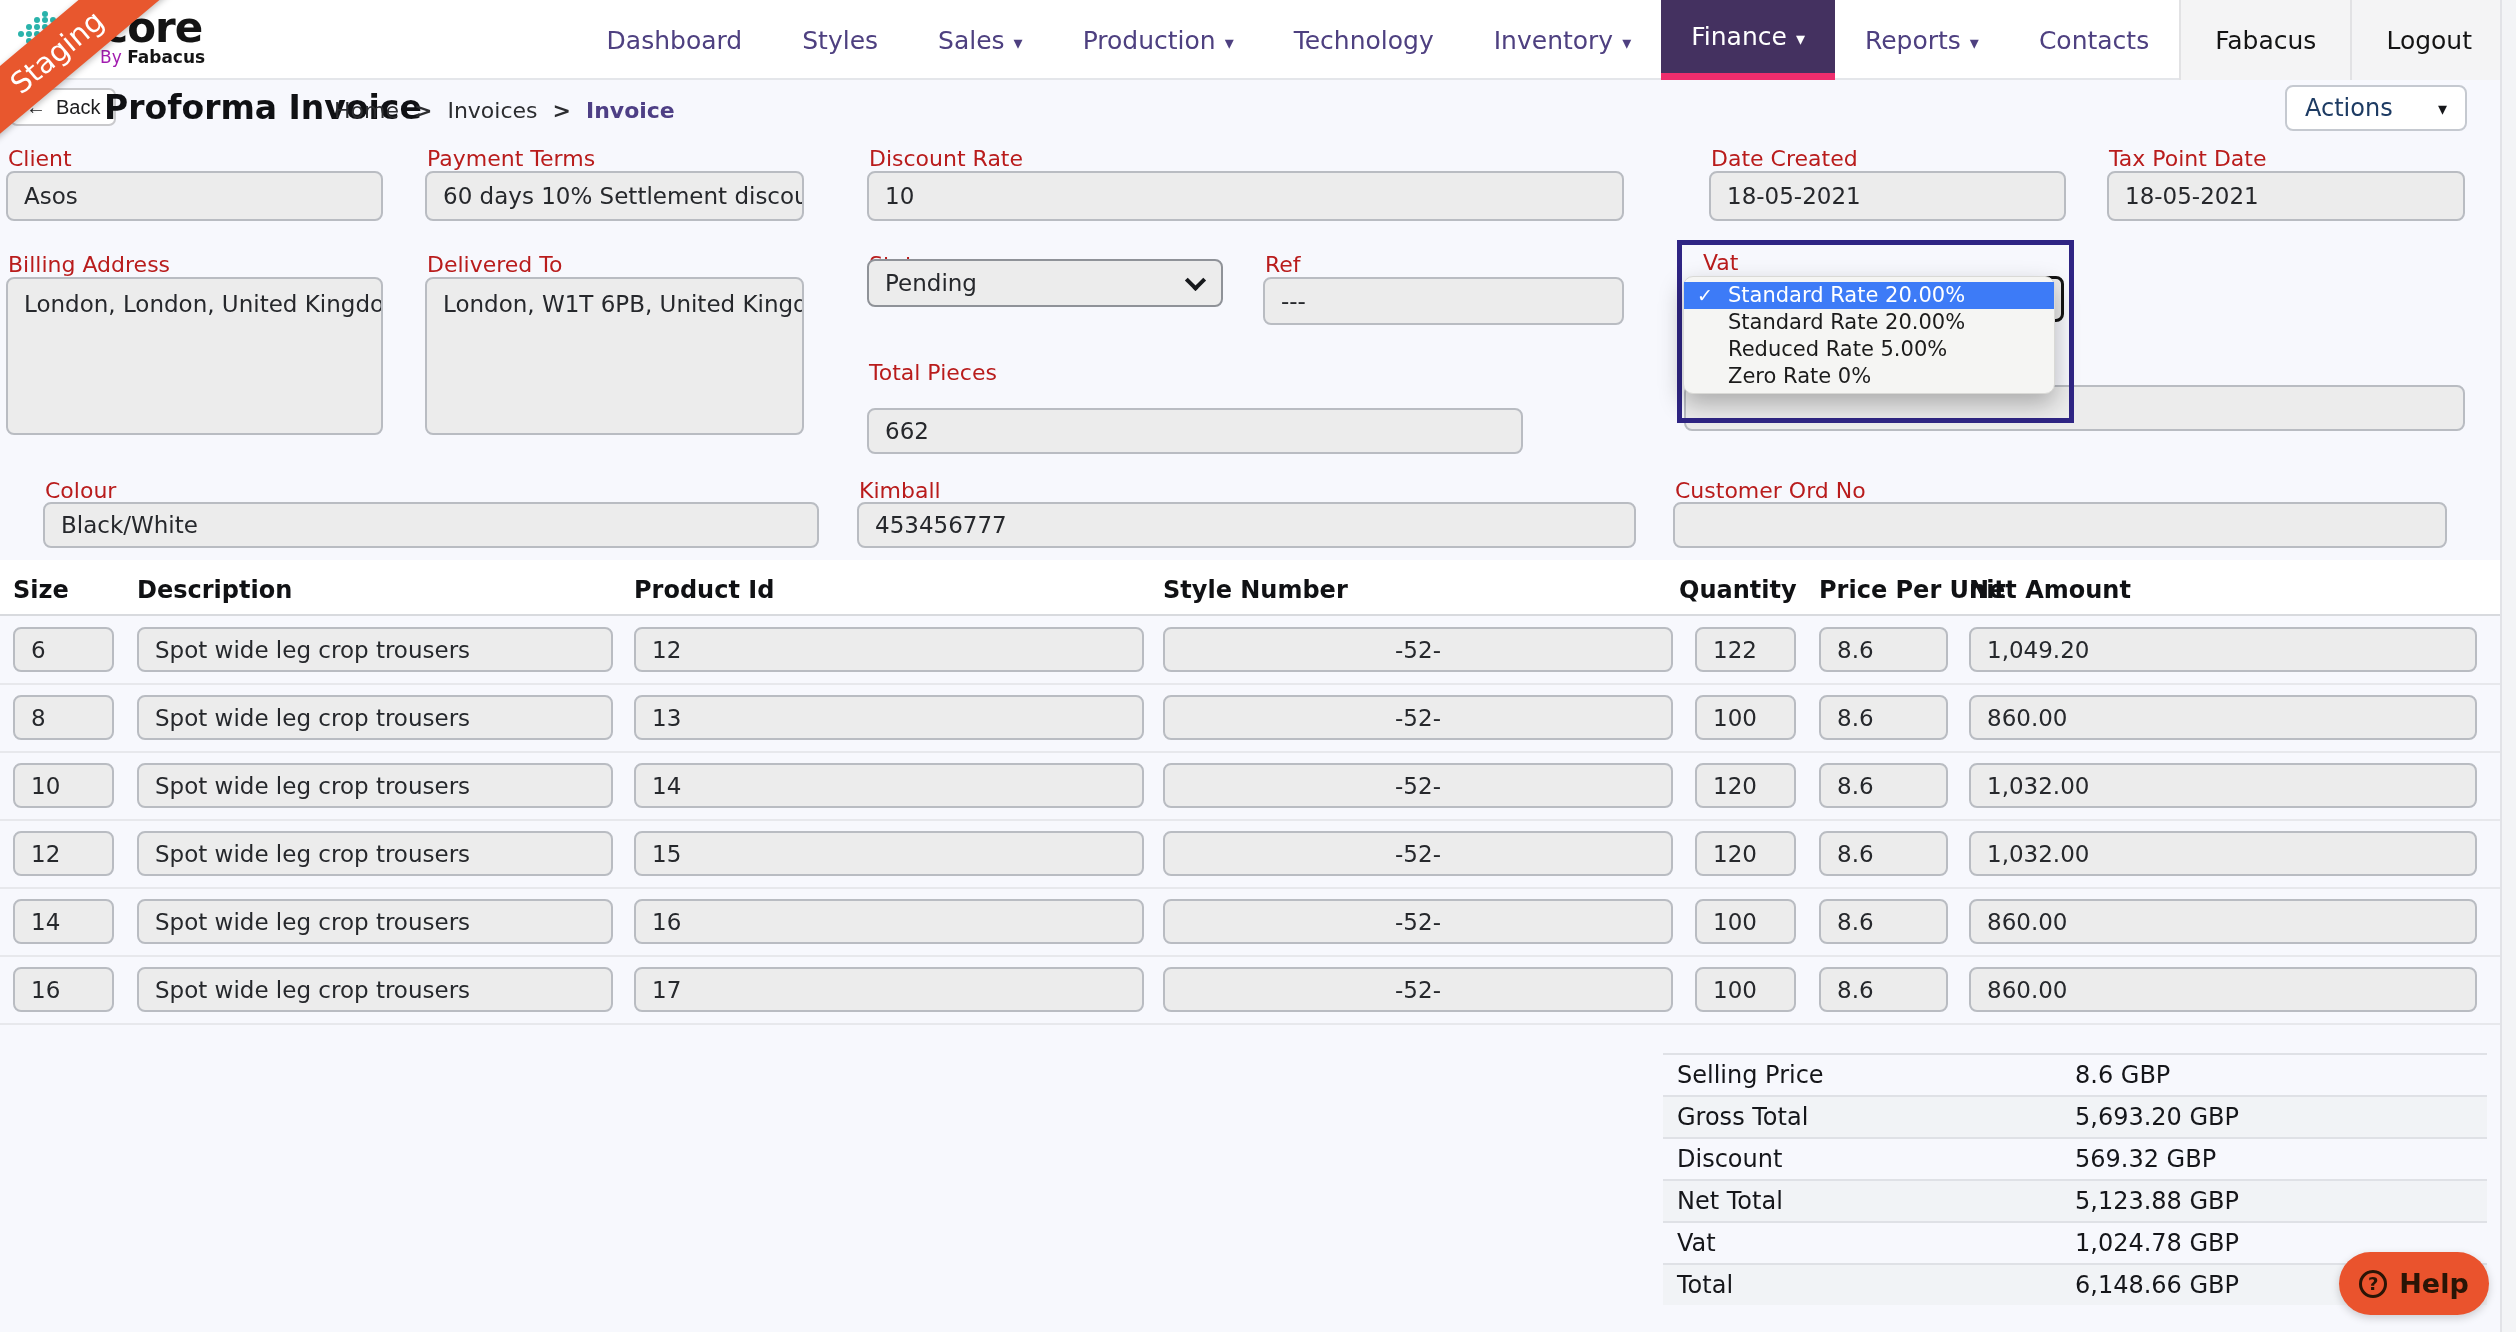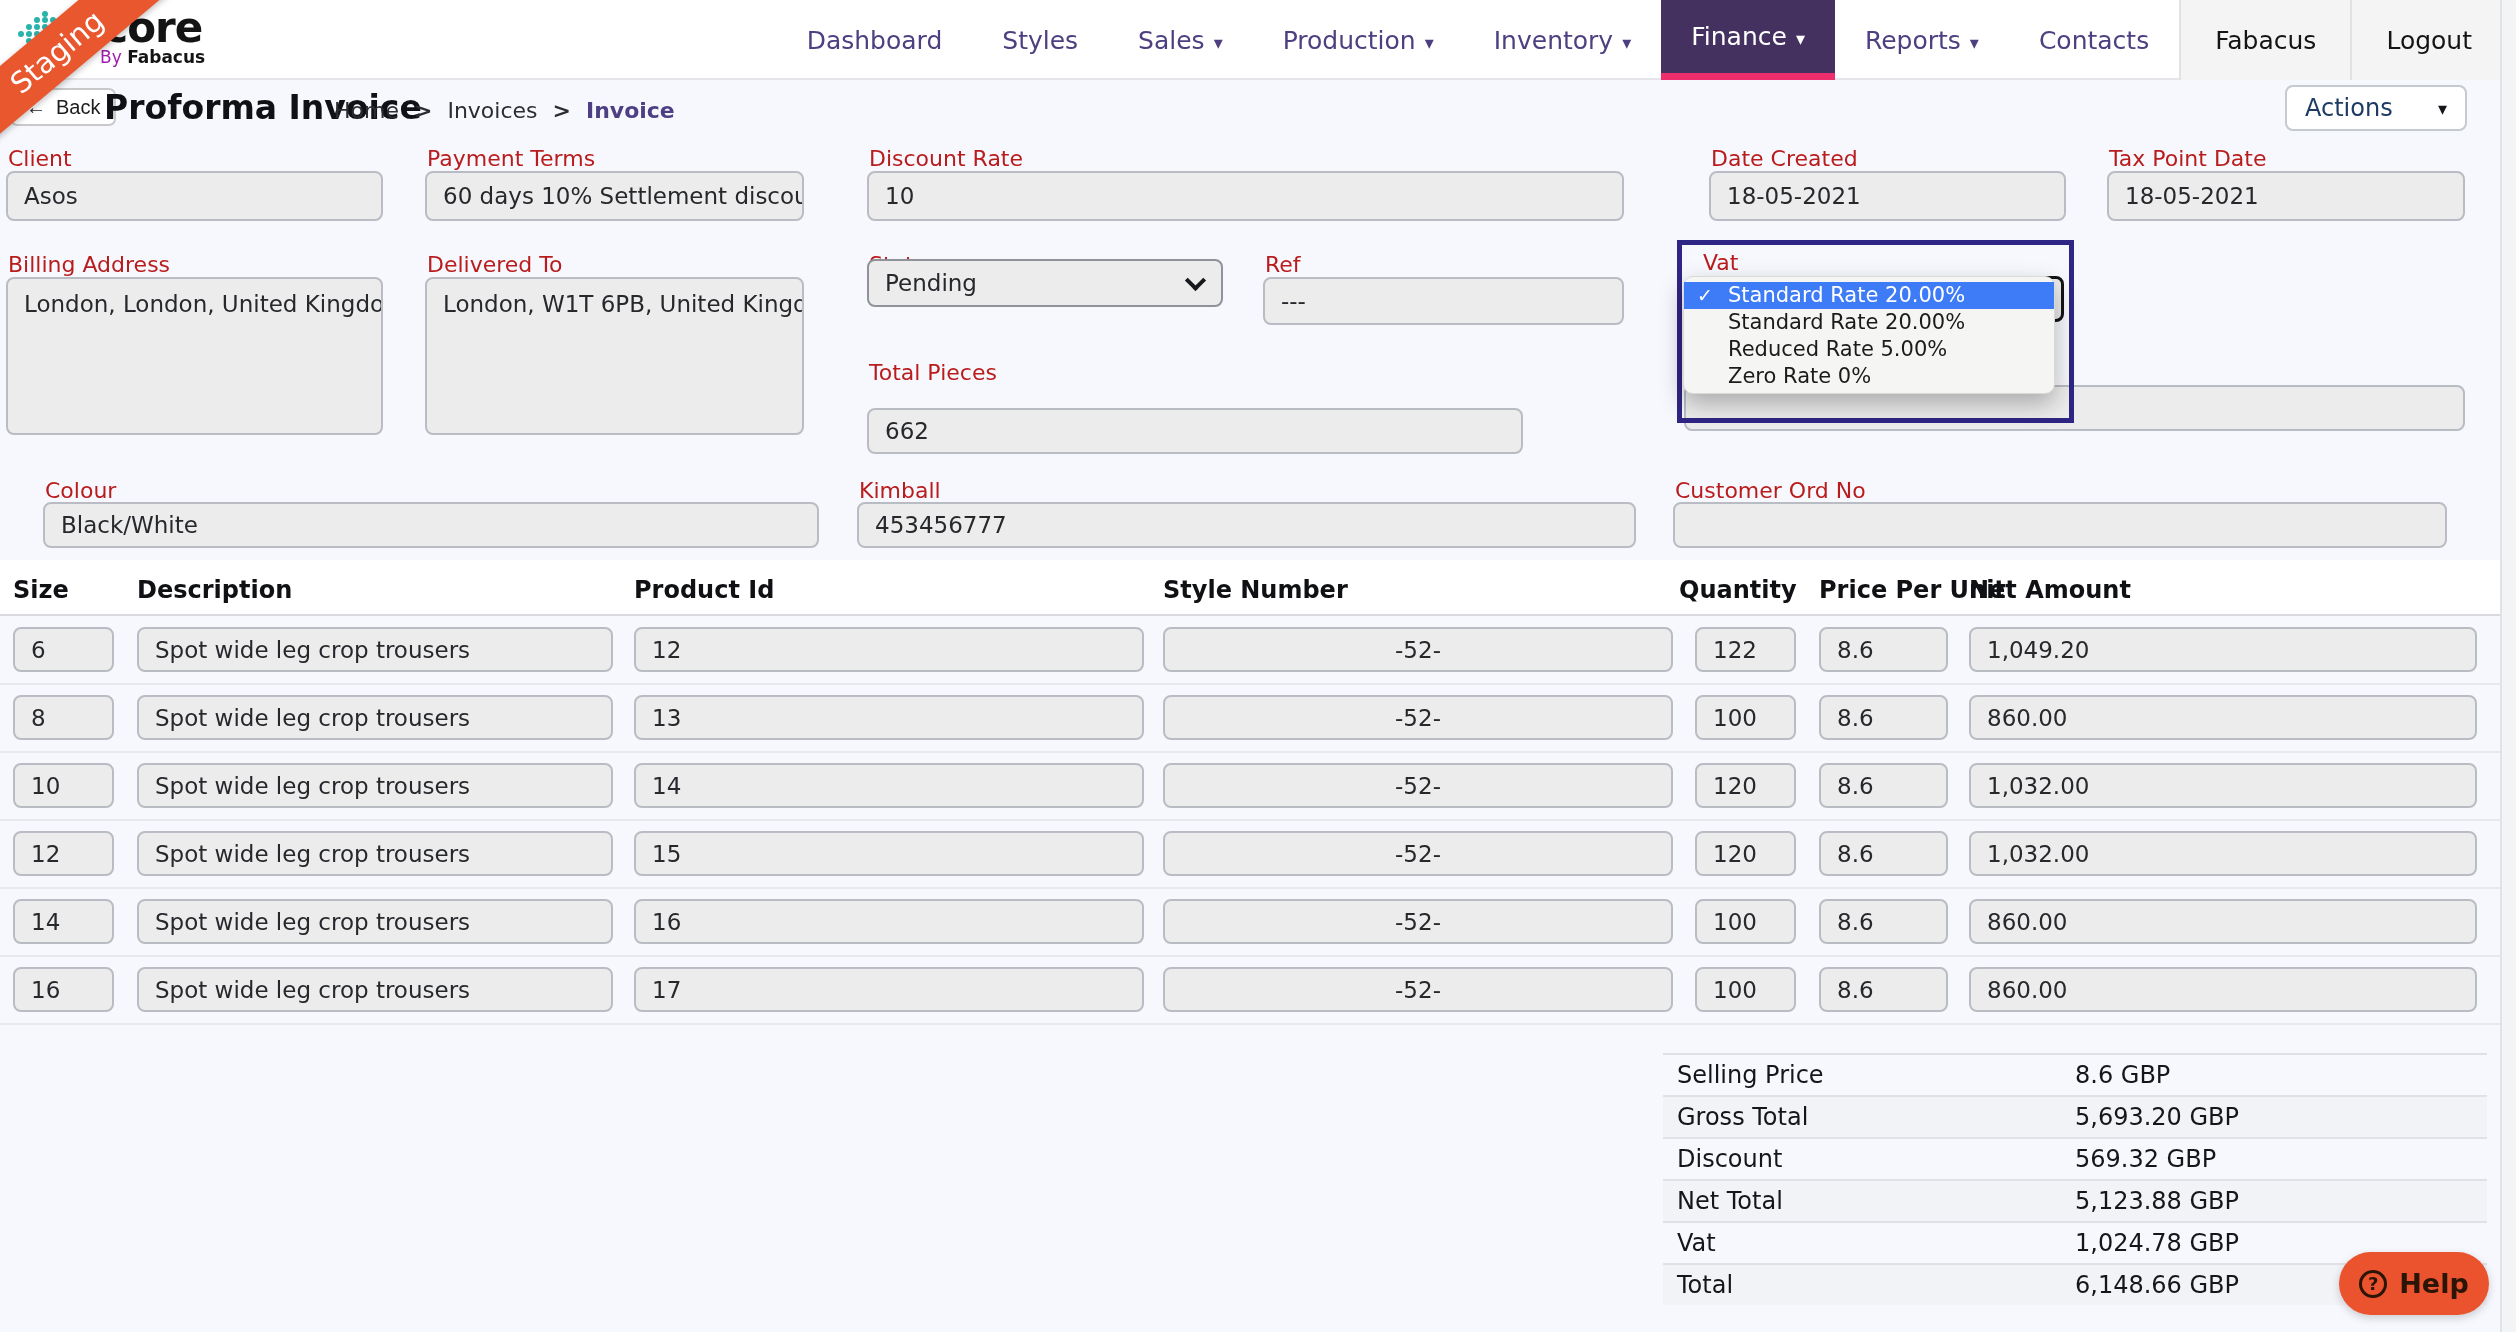--- a/index.html
+++ b/index.html
@@ -150,20 +150,23 @@
         </div>
       <div class="nav-item">
           <span>Sales</span>
           <span class="caret">▾</span>
         </div>
       <div class="nav-item">
           <span>Production</span>
           <span class="caret">▾</span>
         </div>
       <div class="nav-item">
+          <span>Technology</span>
+        </div>
+      <div class="nav-item">
           <span>Inventory</span>
           <span class="caret">▾</span>
         </div>
       <div class="nav-item active">
           <span>Finance</span>
           <span class="caret">▾</span>
         </div>
       <div class="nav-item">
           <span>Reports</span>
           <span class="caret">▾</span>

